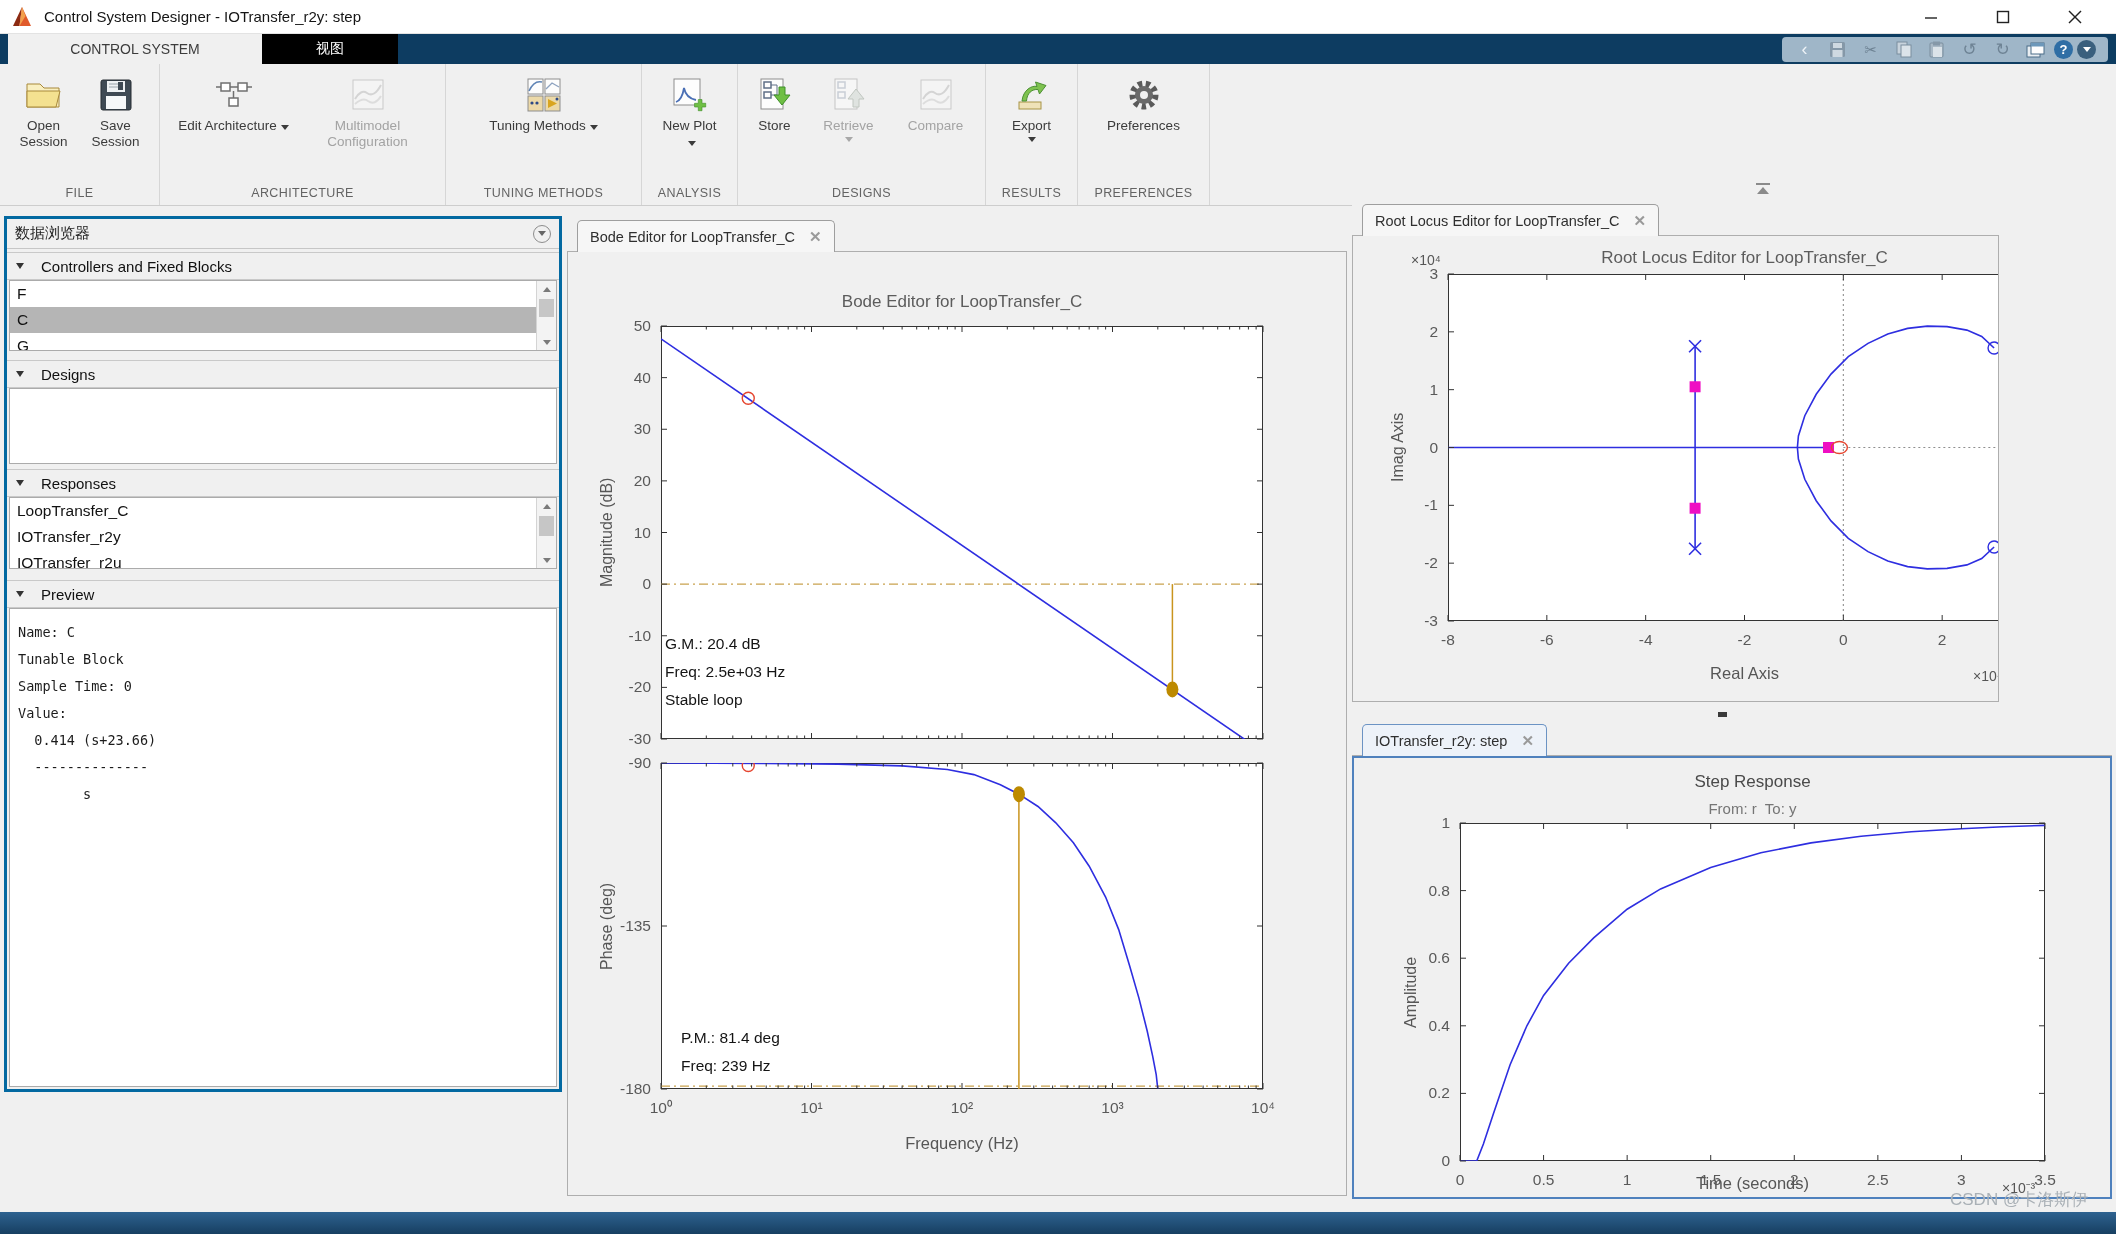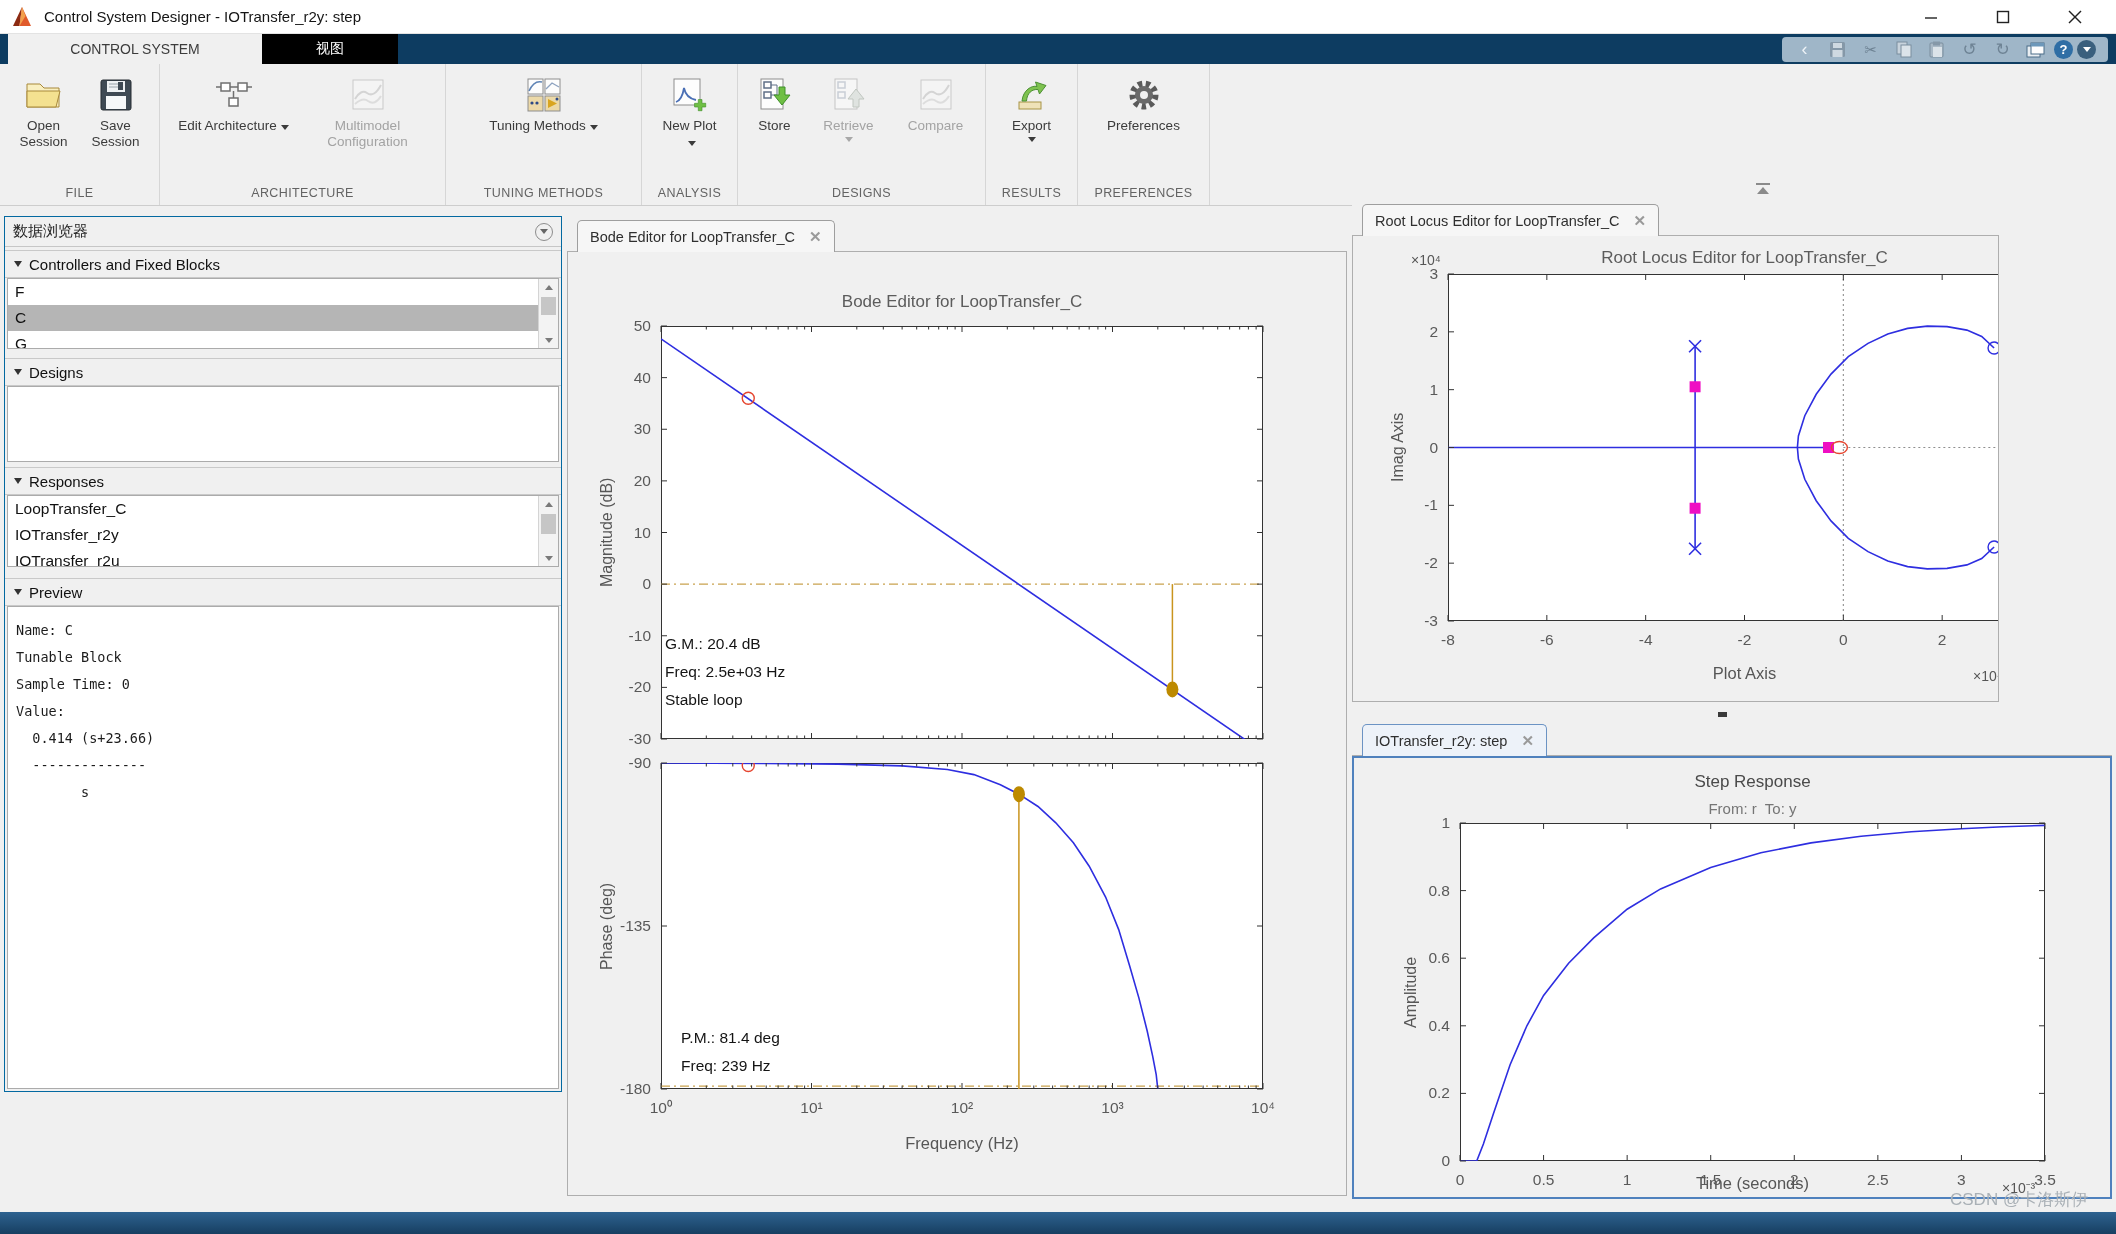--- a/index.html
+++ b/index.html
@@ -34,25 +34,25 @@
   .ticon{height:46px;display:flex;align-items:center;justify-content:center}
   .tlabel{font-size:13.5px;color:#3b3b3b;text-align:center;line-height:16px}
   .tbtn.dis .tlabel{color:#a3a3a3}
   .da{display:inline-block;width:0;height:0;border-left:4px solid transparent;border-right:4px solid transparent;border-top:5px solid #3b3b3b;margin-left:4px}
   .da-blk{display:block;width:0;height:0;border-left:4px solid transparent;border-right:4px solid transparent;border-top:5px solid #3b3b3b;margin:3px auto 0}
   .ribcollapse{position:absolute;right:12px;bottom:8px;width:18px;height:14px}
   .ribcollapse .bar{width:14px;height:2px;background:#8a8a8a;margin:0 auto}
   .ribcollapse .up{width:0;height:0;border-left:6px solid transparent;border-right:6px solid transparent;border-bottom:7px solid #8a8a8a;margin:2px auto 0}
 
   
-  .sidebar{position:absolute;left:4px;top:216px;width:558px;height:876px;background:#f0f0f0;border:1px solid #0369a1;display:flex;flex-direction:column}
+  .sidebar{position:absolute;left:4px;top:216px;width:558px;height:876px;background:#f0f0f0;border:3px solid #0369a1;display:flex;flex-direction:column}
   .dbheader{height:30px;border-bottom:1px solid #c6c6c6;display:flex;align-items:center;padding:0 8px;font-size:15px;color:#222}
   .dbmenu{margin-left:auto;width:18px;height:18px;border:1.5px solid #8d8d8d;border-radius:50%;display:flex;align-items:center;justify-content:center}
   .dbmenu .tri{width:0;height:0;border-left:4px solid transparent;border-right:4px solid transparent;border-top:5px solid #666}
-  .sechdr{height:28px;background:#f0f0f0;border-top:1px solid #c9c9c9;border-bottom:1px solid #c9c9c9;display:flex;align-items:center;gap:7px;padding:0 9px;font-size:15px;color:#111}
+  .sechdr{height:28px;background:#f0f0f0;border-top:1px solid #c9c9c9;border-bottom:1px solid #c9c9c9;display:flex;align-items:center;gap:17px;padding:0 9px;font-size:15px;color:#111}
   .sechdr .tri{width:0;height:0;border-left:4.5px solid transparent;border-right:4.5px solid transparent;border-top:6px solid #333}
   .lbox{position:relative;background:#fff;border:1px solid #ababab;margin:0 2px;overflow:hidden}
   .list-item{height:26px;line-height:26px;padding-left:7px;font-size:15.5px;color:#111;white-space:pre}
   .list-item.selected{background:#b5b5b5}
   .vscroll{position:absolute;right:0;top:0;bottom:0;width:20px;background:#f3f3f3;border-left:1px solid #d4d4d4}
   .sarr{position:absolute;left:0;width:19px;height:16px;display:flex;align-items:center;justify-content:center}
   .sarr.up{top:0}.sarr.dn{bottom:0}
   .sarr .t{width:0;height:0;border-left:4px solid transparent;border-right:4px solid transparent}
   .sarr.up .t{border-bottom:5px solid #7a7a7a}
   .sarr.dn .t{border-top:5px solid #7a7a7a}
@@ -711,21 +711,21 @@
             <line x1="593" y1="115.66666666666669" x2="587" y2="115.66666666666669" stroke="#333333" stroke-width="1"></line>
             <text x="-10" y="120.66666666666669" text-anchor="end" fill="#595959" font-size="15.5">1</text>
             <line x1="0" y1="57.833333333333314" x2="6" y2="57.833333333333314" stroke="#333333" stroke-width="1"></line>
             <line x1="593" y1="57.833333333333314" x2="587" y2="57.833333333333314" stroke="#333333" stroke-width="1"></line>
             <text x="-10" y="62.833333333333314" text-anchor="end" fill="#595959" font-size="15.5">2</text>
             <line x1="0" y1="0" x2="6" y2="0" stroke="#333333" stroke-width="1"></line>
             <line x1="593" y1="0" x2="587" y2="0" stroke="#333333" stroke-width="1"></line>
             <text x="-10" y="5" text-anchor="end" fill="#595959" font-size="15.5">3</text>
           </svg>
       </div>
-      <div class="xlab" style="left:95px;top:428px;width:593px">Plot Axis</div>
+      <div class="xlab" style="left:95px;top:428px;width:593px">Real Axis</div>
       <div class="mult" style="left:620px;top:432px">×10⁴</div>
     </div>
   </div>
 
   <div class="panel step-panel" style="left:1352px;top:720px;width:760px;height:480px">
     <div class="tabstrip">
       <div class="etab">
         <span>IOTransfer_r2y: step</span>
         <span class="x">✕</span>
       </div>

